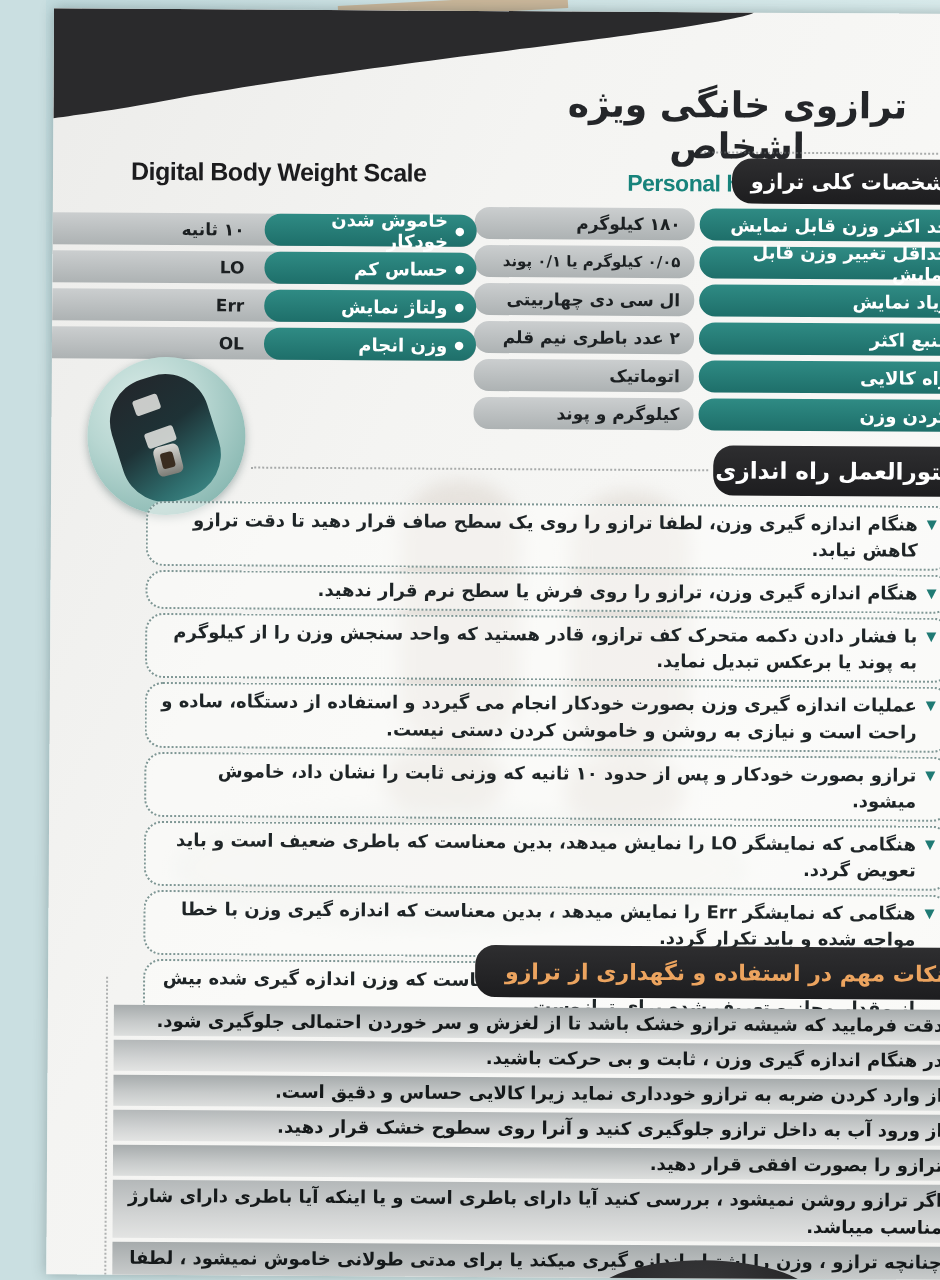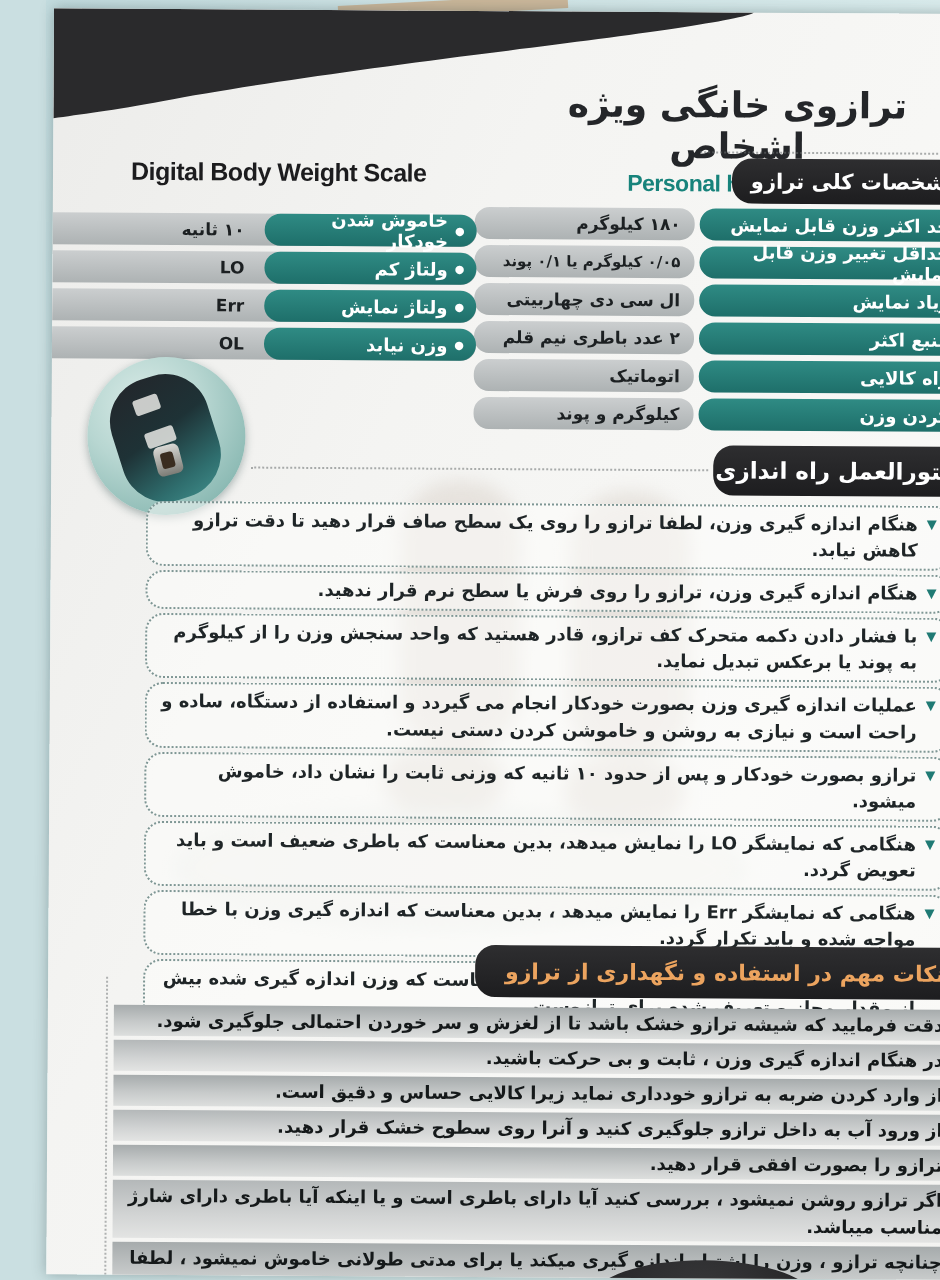--- a/index.html
+++ b/index.html
@@ -157,35 +157,35 @@
         <div class="pill-value">۱۰ ثانیه</div>
         <div class="pill-label">
             <span class="dot">●</span>
             <span>خاموش شدن خودکار</span>
           </div>
       </div>
       <div class="spec-row" style="top:242px;left:0;width:424px;">
         <div class="pill-value">LO</div>
         <div class="pill-label">
             <span class="dot">●</span>
-            <span>ولتاژ کم</span>
+            <span>حساس کم</span>
           </div>
       </div>
       <div class="spec-row" style="top:280px;left:0;width:424px;">
         <div class="pill-value">Err</div>
         <div class="pill-label">
             <span class="dot">●</span>
             <span>ولتاژ نمایش</span>
           </div>
       </div>
       <div class="spec-row" style="top:318px;left:0;width:424px;">
         <div class="pill-value">OL</div>
         <div class="pill-label">
             <span class="dot">●</span>
-            <span>وزن نیابد</span>
+            <span>وزن انجام</span>
           </div>
       </div>
     </div>
 
     <div class="photo-circle">
       <div class="scale-body"></div>
       <div class="scale-mark" style="left:46px;top:40px;"></div>
       <div class="scale-mark" style="left:58px;top:72px;width:30px;"></div>
       <div class="scale-btn">
         <div class="scale-btn-core"></div>

